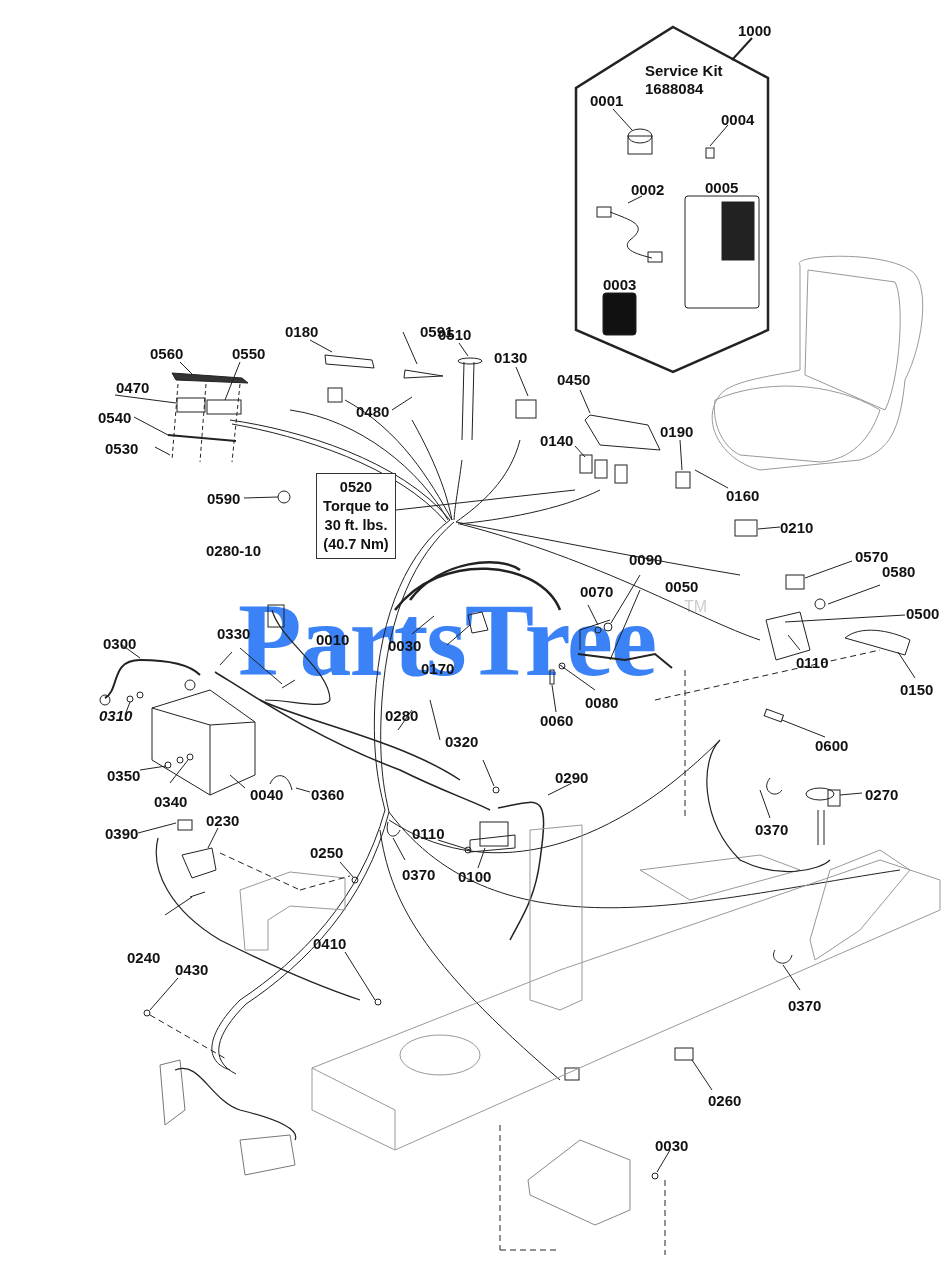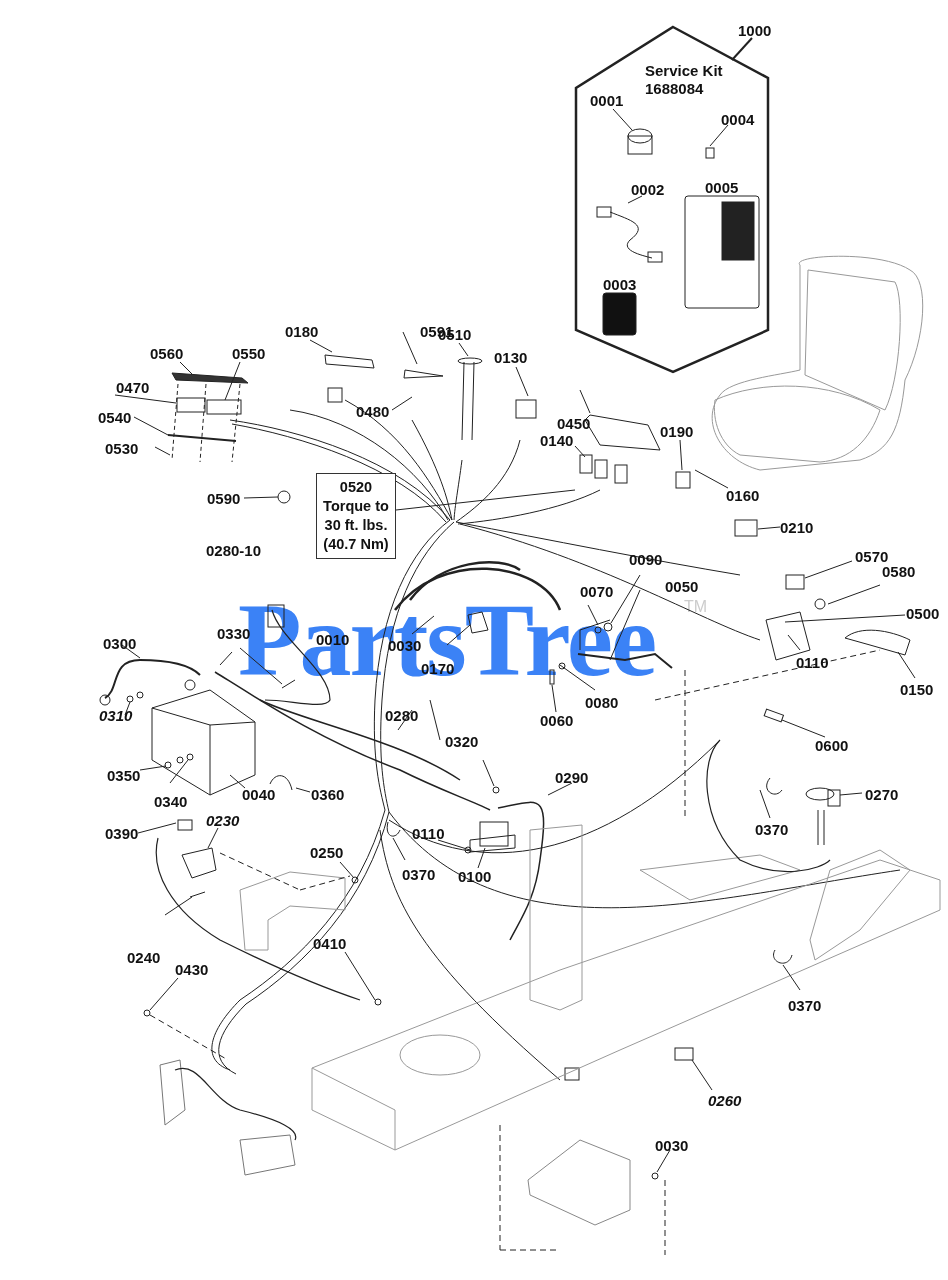--- a/index.html
+++ b/index.html
@@ -338,21 +338,21 @@
 <div class="lbl" style="left:150px;top:346px;">0560</div>
 <div class="lbl" style="left:232px;top:346px;">0550</div>
 <div class="lbl" style="left:116px;top:380px;">0470</div>
 <div class="lbl" style="left:98px;top:410px;">0540</div>
 <div class="lbl" style="left:105px;top:441px;">0530</div>
 <div class="lbl" style="left:285px;top:324px;">0180</div>
 <div class="lbl" style="left:378px;top:324px;margin-left:42px;">0591</div>
 <div class="lbl" style="left:438px;top:327px;">0510</div>
 <div class="lbl" style="left:494px;top:350px;">0130</div>
 <div class="lbl" style="left:356px;top:404px;">0480</div>
-<div class="lbl" style="left:557px;top:372px;margin-top:44px;">0450</div>
+<div class="lbl" style="left:557px;top:372px;">0450</div>
 <div class="lbl" style="left:540px;top:433px;">0140</div>
 <div class="lbl" style="left:660px;top:424px;">0190</div>
 <div class="lbl" style="left:726px;top:488px;">0160</div>
 <div class="lbl" style="left:207px;top:491px;">0590</div>
 <div class="lbl" style="left:206px;top:543px;">0280-10</div>
 <div class="lbl" style="left:780px;top:520px;">0210</div>
 <div class="lbl" style="left:855px;top:549px;">0570</div>
 <div class="lbl" style="left:882px;top:564px;">0580</div>
 <div class="lbl" style="left:906px;top:606px;">0500</div>
 <div class="lbl" style="left:796px;top:655px;">0110</div>
@@ -363,32 +363,32 @@
 <div class="lbl" style="left:388px;top:638px;">0030</div>
 <div class="lbl" style="left:421px;top:661px;text-align:right;">0170</div>
 <div class="lbl" style="left:316px;top:632px;">0010</div>
 <div class="lbl" style="left:585px;top:695px;">0080</div>
 <div class="lbl" style="left:540px;top:713px;">0060</div>
 <div class="lbl" style="left:103px;top:624px;margin-top:12px;">0300</div>
 <div class="lbl" style="left:217px;top:626px;">0330</div>
 <div class="lbl" style="left:99px;top:708px;font-style:italic;">0310</div>
 <div class="lbl" style="left:107px;top:768px;">0350</div>
 <div class="lbl" style="left:154px;top:794px;">0340</div>
-<div class="lbl" style="left:242px;top:787px;">0040</div>
+<div class="lbl" style="left:250px;top:787px;">0040</div>
 <div class="lbl" style="left:311px;top:787px;">0360</div>
 <div class="lbl" style="left:385px;top:708px;">0280</div>
 <div class="lbl" style="left:445px;top:734px;">0320</div>
 <div class="lbl" style="left:555px;top:770px;">0290</div>
 <div class="lbl" style="left:815px;top:738px;">0600</div>
 <div class="lbl" style="left:865px;top:787px;">0270</div>
 <div class="lbl" style="left:755px;top:822px;">0370</div>
 <div class="lbl" style="left:402px;top:867px;">0370</div>
 <div class="lbl" style="left:788px;top:998px;">0370</div>
 <div class="lbl" style="left:105px;top:826px;">0390</div>
-<div class="lbl" style="left:206px;top:813px;font-style:italic;">0230</div>
+<div class="lbl" style="left:206px;top:813px;">0230</div>
 <div class="lbl" style="left:310px;top:845px;">0250</div>
 <div class="lbl" style="left:412px;top:826px;">0110</div>
 <div class="lbl" style="left:458px;top:869px;">0100</div>
 <div class="lbl" style="left:127px;top:950px;">0240</div>
 <div class="lbl" style="left:313px;top:936px;">0410</div>
 <div class="lbl" style="left:175px;top:962px;">0430</div>
-<div class="lbl" style="left:708px;top:1093px;font-style:italic;">0260</div>
+<div class="lbl" style="left:708px;top:1093px;">0260</div>
 <div class="lbl" style="left:655px;top:1138px;">0030</div>
 
 </body></html>

